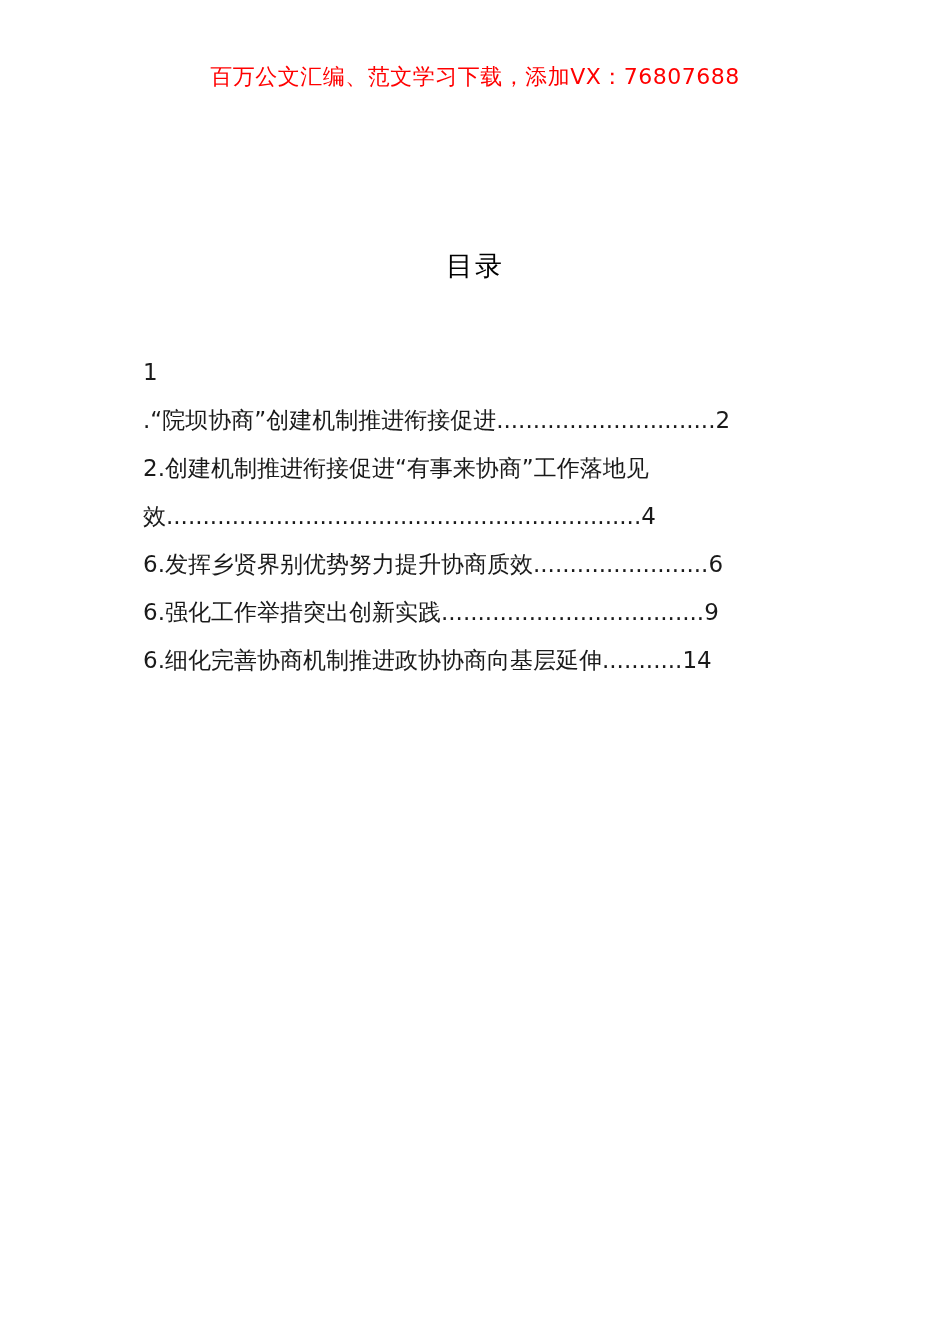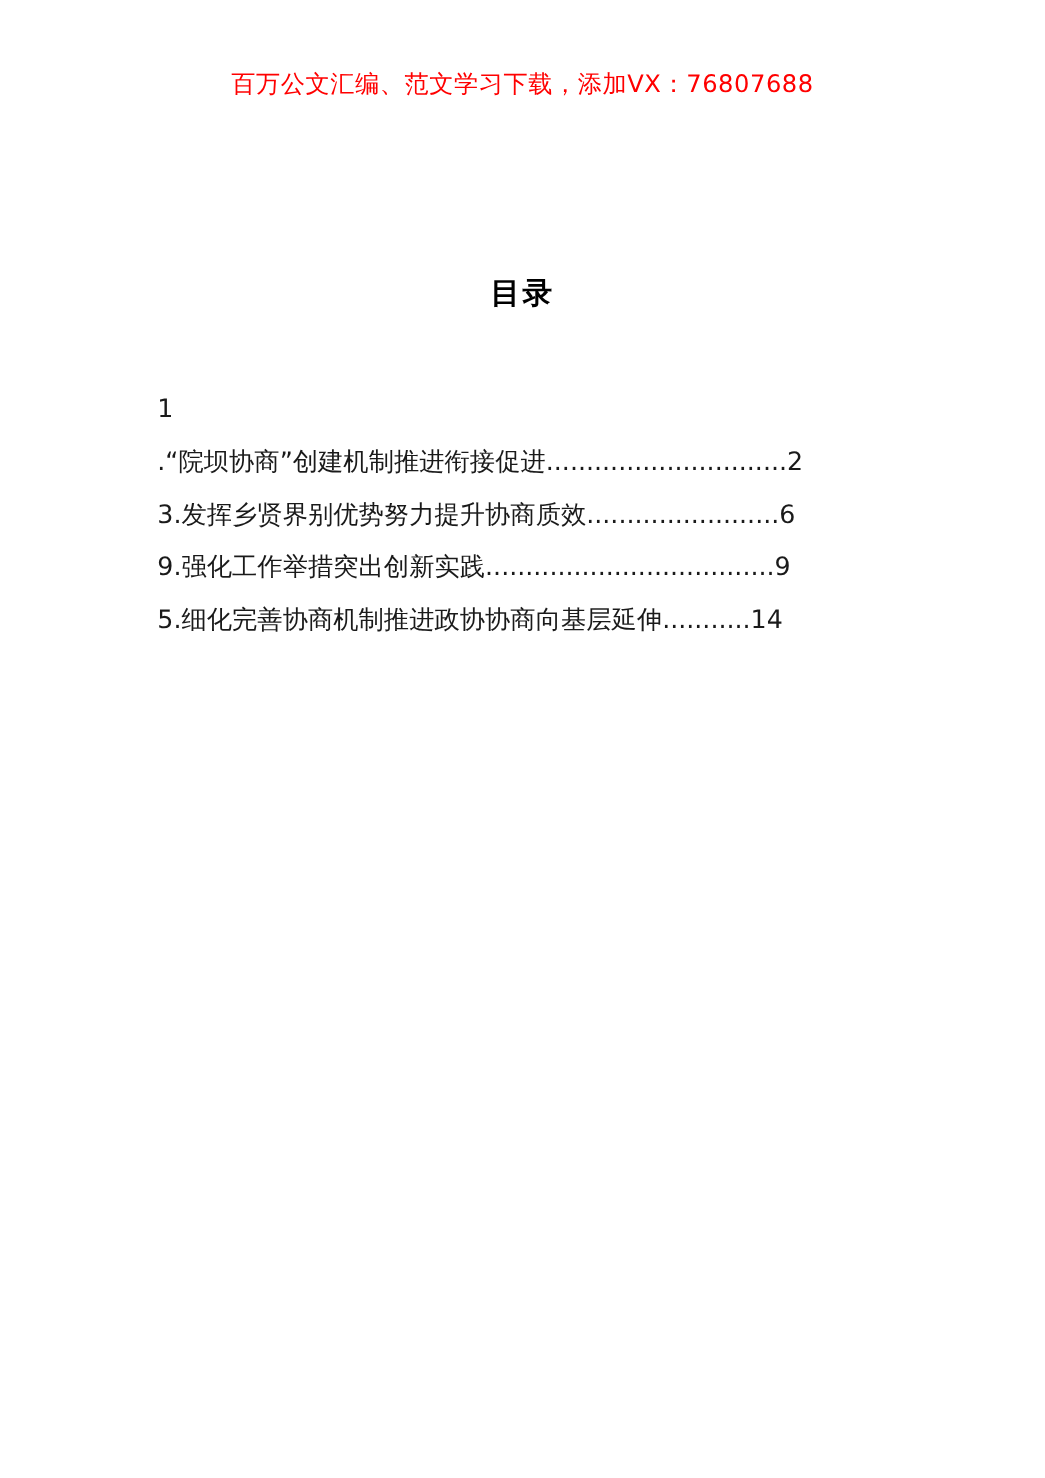--- a/index.html
+++ b/index.html
@@ -38,21 +38,21 @@
   }
 
   
   .doc-title {
     position: absolute;
     top: 248px;
     left: 0;
     width: 950px;
     text-align: center;
     font-size: 27px;
-    font-weight: bold;
+    font-weight: normal;
     letter-spacing: 2px;
     font-family: "DejaVu Sans", "Liberation Sans", sans-serif;
   }
 
   
   .toc {
     position: absolute;
     top: 348px;
     left: 143px;
     width: 672px;
@@ -90,28 +90,31 @@
   <div class="promo-banner">百万公文汇编、范文学习下载，添加VX：76807688</div>
 
   <div class="doc-title">目录</div>
 
   <div class="toc">
 
     <div class="toc-entry">
       <span class="lead-num">1</span><span>.“院坝协商”创建机制推进衔接促进</span><span class="leader">..............................</span><span class="pagenum">2</span>
     </div>
 
-
     <div class="toc-entry">
-      <span>3.发挥乡贤界别优势努力提升协商质效</span><span class="leader">........................</span><span class="pagenum">6</span>
+      <span>2.创建机制推进衔接促进“有事来协商”工作落地见效</span><span class="leader">.................................................................</span><span class="pagenum">4</span>
     </div>
 
     <div class="toc-entry">
-      <span>9.强化工作举措突出创新实践</span><span class="leader">....................................</span><span class="pagenum">9</span>
+      <span>6.发挥乡贤界别优势努力提升协商质效</span><span class="leader">........................</span><span class="pagenum">6</span>
     </div>
 
     <div class="toc-entry">
-      <span>5.细化完善协商机制推进政协协商向基层延伸</span><span class="leader">...........</span><span class="pagenum">14</span>
+      <span>6.强化工作举措突出创新实践</span><span class="leader">....................................</span><span class="pagenum">9</span>
+    </div>
+
+    <div class="toc-entry">
+      <span>6.细化完善协商机制推进政协协商向基层延伸</span><span class="leader">...........</span><span class="pagenum">14</span>
     </div>
 
   </div>
 
 </div>
 
 </body></html>

